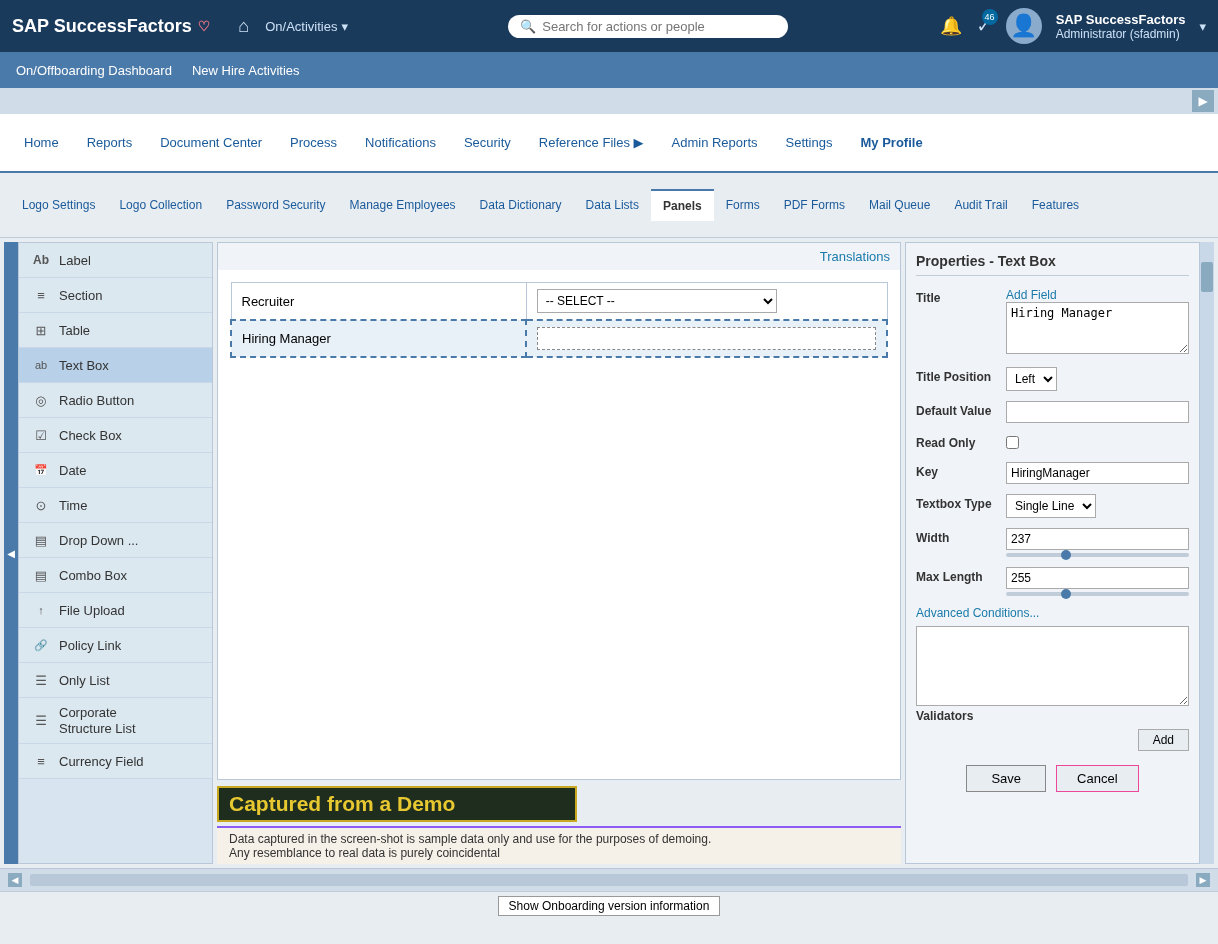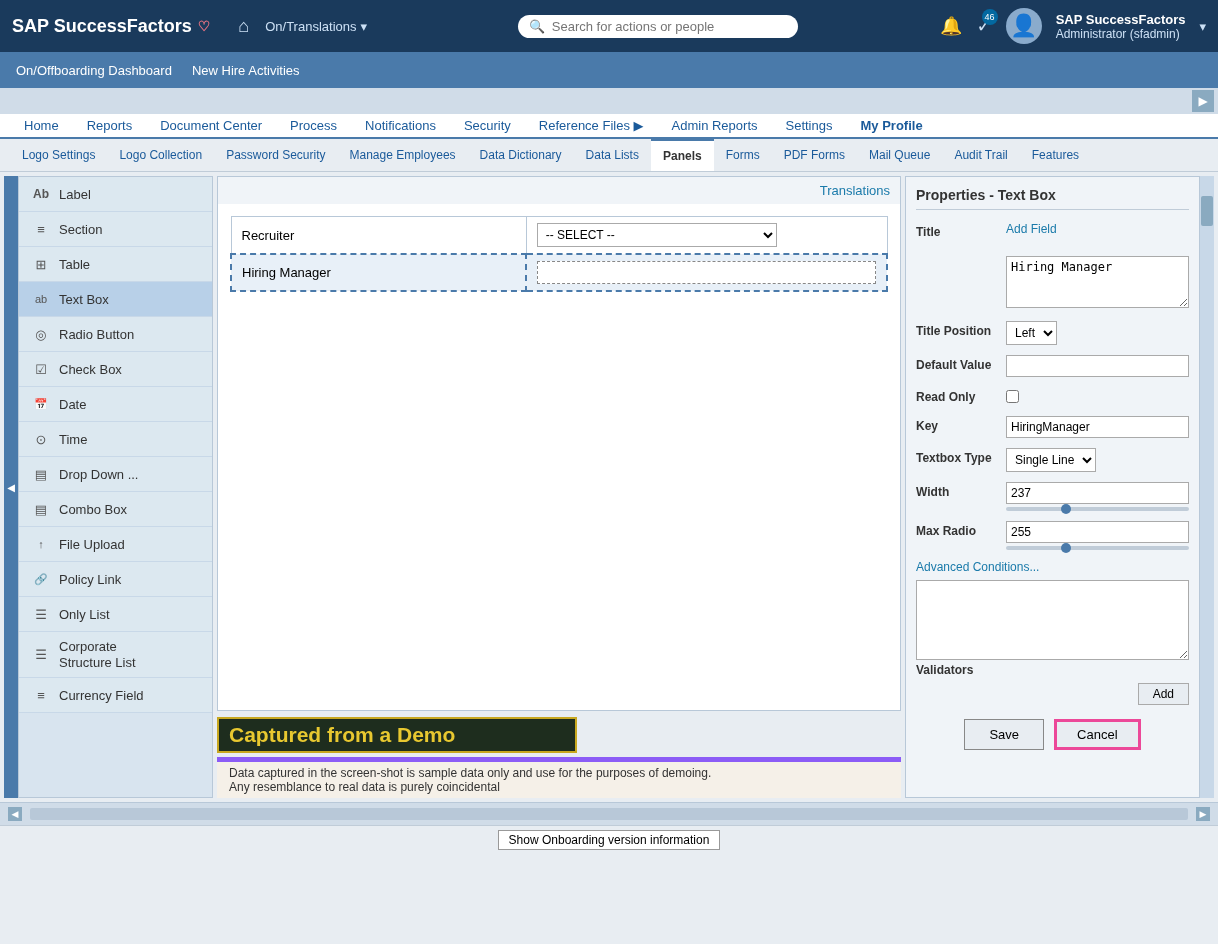--- a/index.html
+++ b/index.html
@@ -138,35 +138,35 @@
 
     
     .main-nav {
       background: white;
       display: flex;
       align-items: center;
       border-bottom: 2px solid #4a7aaa;
       padding: 0 10px;
     }
     .main-nav-item {
-      padding: 4px 14px;
+      padding: 21px 14px;
       font-size: 13px;
       color: #1a5a9a;
       cursor: pointer;
       border-bottom: 2px solid transparent;
       margin-bottom: -2px;
     }
     .main-nav-item.active { color: #1a5a9a; font-weight: bold; }
 
     
     .sub-nav {
       background: #e8edf2;
       display: flex;
       align-items: center;
-      padding: 0 10px;
+      padding: 16px 10px;
       border-bottom: 1px solid #c0ccd8;
       flex-wrap: wrap;
     }
     .sub-nav-item {
       padding: 8px 12px;
       font-size: 12px;
       color: #1a5a9a;
       cursor: pointer;
       white-space: nowrap;
     }
@@ -283,21 +283,21 @@
       font-weight: bold;
       min-width: 90px;
       padding-top: 3px;
     }
     .prop-value { flex: 1; }
     .prop-link {
       color: #1a7aaa;
       font-size: 12px;
       cursor: pointer;
       display: block;
-      margin-bottom: 20px;
+      margin-bottom: 0;
     }
     .prop-input {
       width: 100%;
       border: 1px solid #aaa;
       padding: 3px 4px;
       font-size: 12px;
       background: white;
     }
     .prop-textarea {
       width: 100%;
@@ -385,36 +385,36 @@
     .save-btn {
       padding: 5px 24px;
       background: #e8edf2;
       border: 1px solid #888;
       font-size: 13px;
       cursor: pointer;
     }
     .cancel-btn {
       padding: 5px 20px;
       background: #e8edf2;
-      border: 3px solid #ec4899;
+      border: 1px solid #ec4899;
       font-size: 13px;
       cursor: pointer;
     }
     .demo-text {
       color: #e8c830;
       font-size: 22px;
       font-weight: bold;
       margin-top: 24px;
     }
     .disclaimer {
       background: #f5f0e8;
       padding: 4px 12px;
       font-size: 12px;
       color: #333;
-      border-top: 5px solid #8b5cf6;
+      border-top: 2px solid #8b5cf6;
     }
 
     
     .bottom-bar {
       background: #d0dce8;
       border-top: 1px solid #b8c8d8;
       padding: 4px 8px;
       display: flex;
       align-items: center;
       gap: 8px;
@@ -486,21 +486,21 @@
 </head>
 <body>
 
 <div class="top-bar">
   <div class="top-bar-brand">
     <span>SAP SuccessFactors</span>
     <span class="heart">♡</span>
   </div>
   <span class="top-bar-home-icon">⌂</span>
   <div class="top-bar-nav-item">
-    <span>On/Translations</span>
+    <span>On/Activities</span>
     <span>▾</span>
   </div>
   <div class="top-bar-search">
     <div class="search-box">
       <span>🔍</span>
       <input type="text" placeholder="Search for actions or people" style="">
     </div>
   </div>
   <div class="top-bar-icons">
     <span class="bell-icon">🔔</span>
@@ -718,21 +718,21 @@
           <input type="text" class="prop-number" value="237" style="">
           <div class="slider-row">
             <div class="slider-track">
               <div class="slider-thumb"></div>
             </div>
           </div>
         </div>
       </div>
 
       <div class="prop-row">
-        <div class="prop-label">Max Radio</div>
+        <div class="prop-label">Max Length</div>
         <div class="prop-value">
           <input type="text" class="prop-number" value="255" style="">
           <div class="slider-row">
             <div class="slider-track">
               <div class="slider-thumb"></div>
             </div>
           </div>
         </div>
       </div>
 

